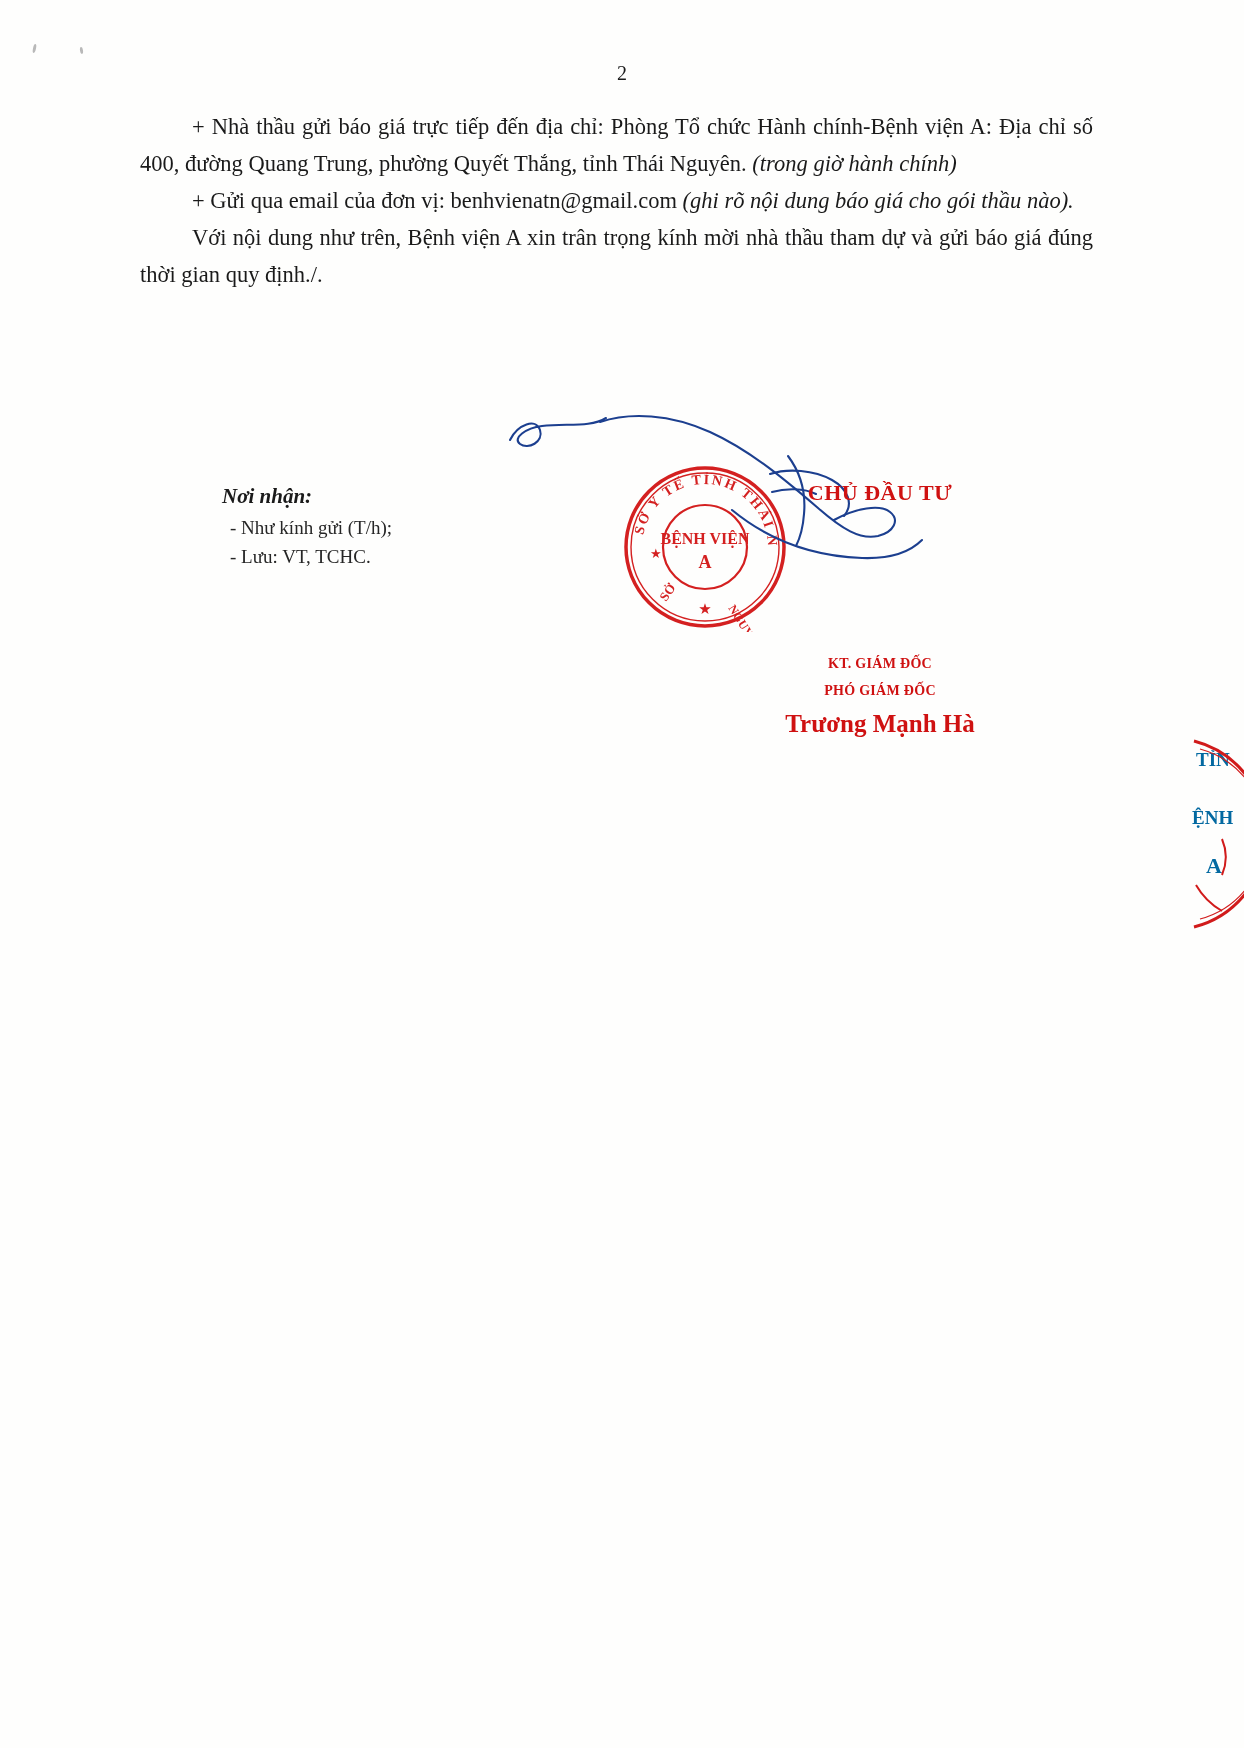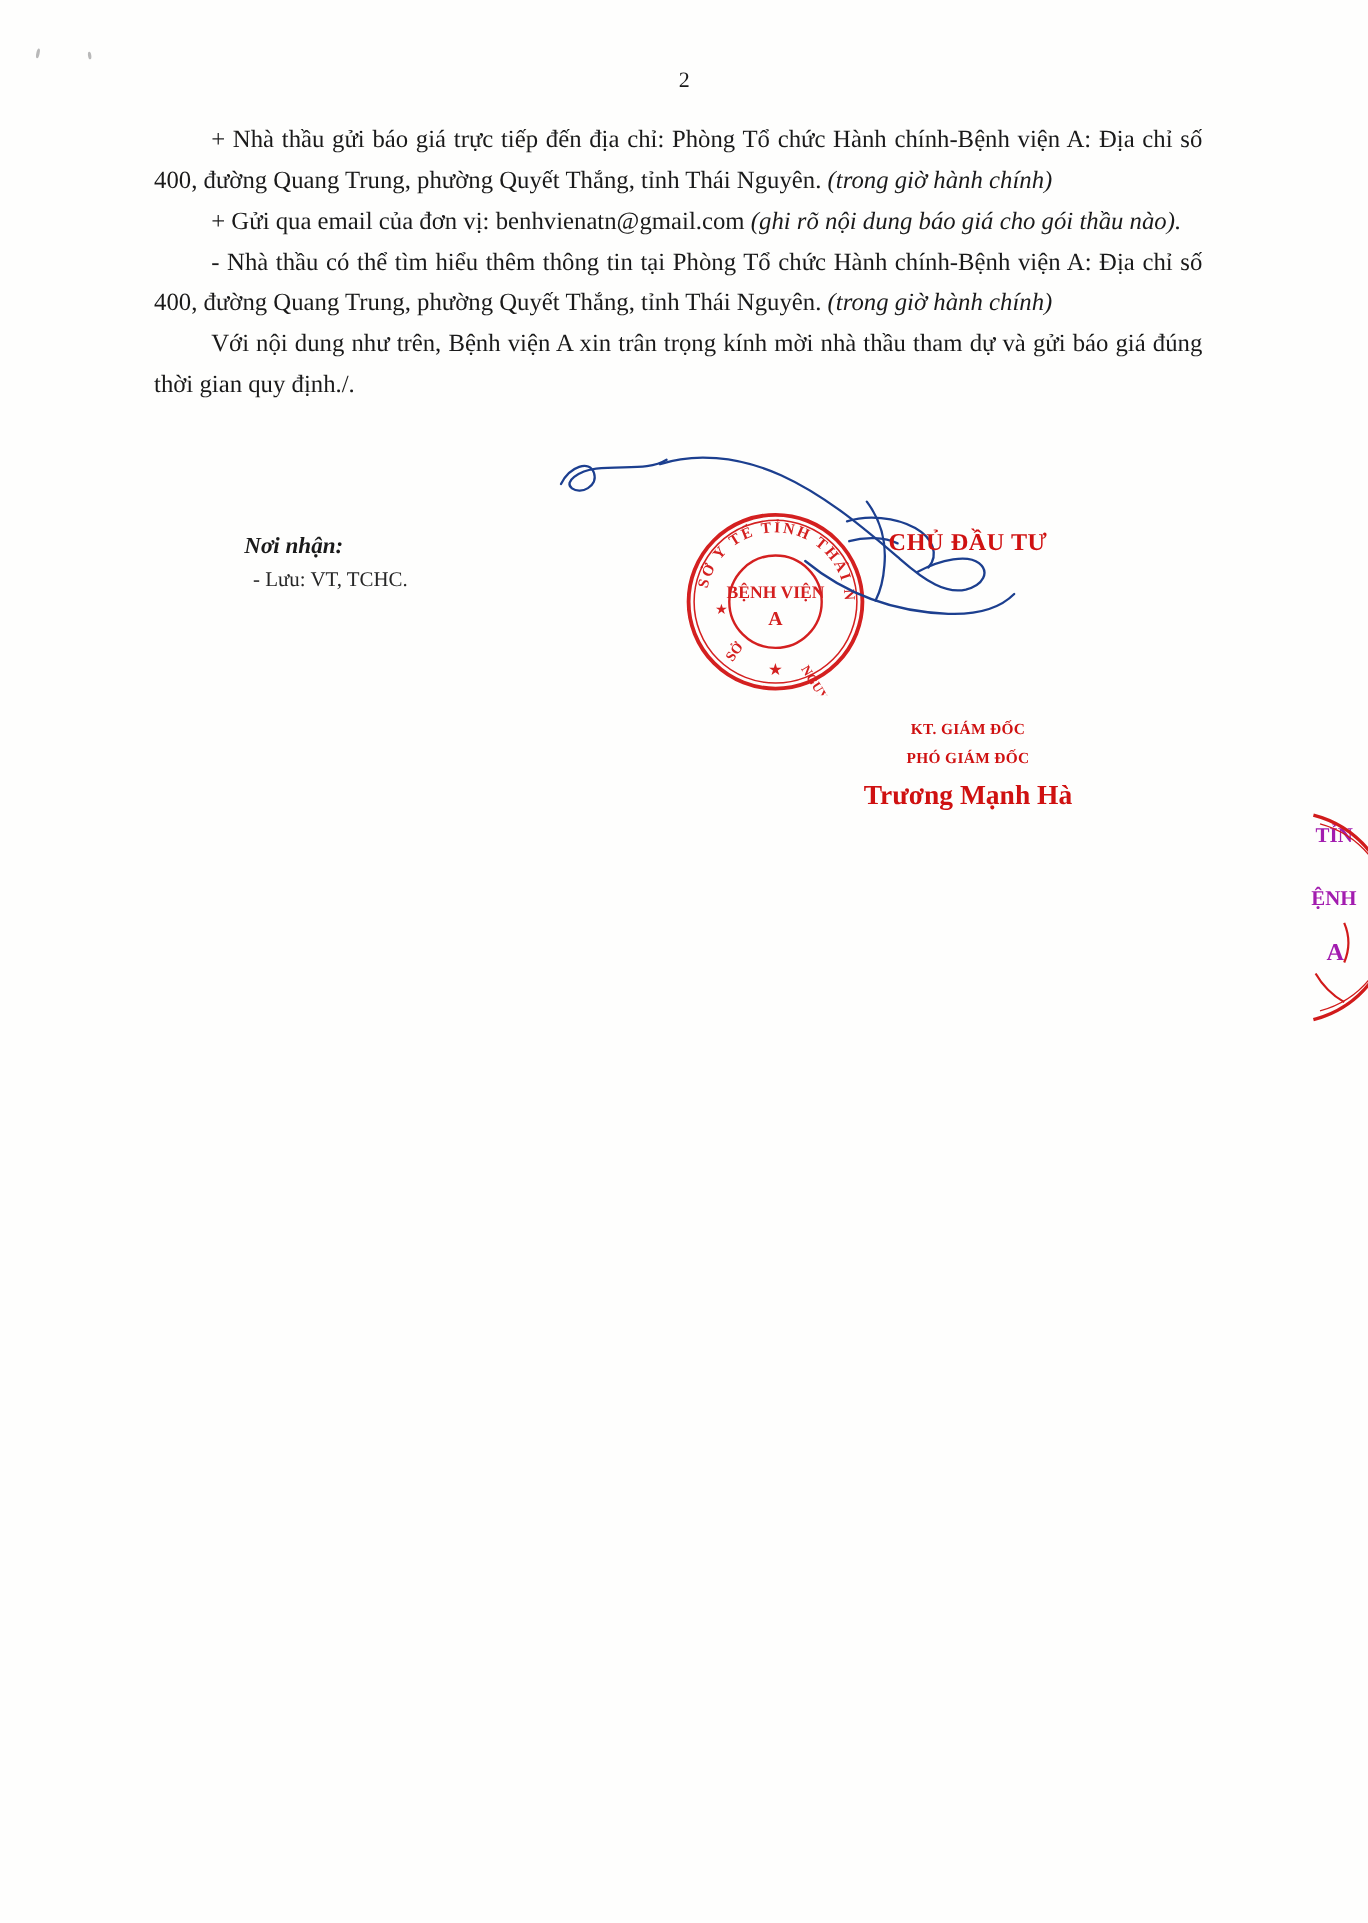--- a/index.html
+++ b/index.html
@@ -147,21 +147,21 @@
     right: 0;
     top: 735px;
     width: 52px;
     height: 200px;
     overflow: hidden;
     z-index: 2;
     pointer-events: none;
   }
   .edge-stamp .txt {
     position: absolute;
-    color: #a21caf;
+    color: #0369a1;
     font-weight: bold;
     font-size: 19px;
     font-family: "Liberation Serif", serif;
   }
   .edge-stamp .t1 { top: 14px; left: 4px; }
   .edge-stamp .t2 { top: 72px; left: 0px; }
   .edge-stamp .t3 { top: 118px; left: 14px; font-size: 22px; }
 </style>
 </head>
 <body>
@@ -176,32 +176,30 @@
   <div class="body-text">
 
     <p>
       <span class="indent"></span><span>+ Nhà thầu gửi báo giá trực tiếp đến địa chỉ: Phòng Tổ chức Hành chính-Bệnh viện A: Địa chỉ số 400, đường Quang Trung, phường Quyết Thắng, tỉnh Thái Nguyên. </span><em class="it">(trong giờ hành chính)</em>
     </p>
 
     <p>
       <span class="indent"></span><span>+ Gửi qua email của đơn vị: benhvienatn@gmail.com </span><em class="it">(ghi rõ nội dung báo giá cho gói thầu nào).</em>
     </p>
 
-    <p>
-      <span class="indent"></span><span>- Nhà thầu có thể tìm hiểu thêm thông tin tại Phòng Tổ chức Hành chính-Bệnh viện A: Địa chỉ số 400, đường Quang Trung, phường Quyết Thắng, tỉnh Thái Nguyên. </span><em class="it">(trong giờ hành chính)</em>
-    </p>
 
     <p>
       <span class="indent"></span><span>Với nội dung như trên, Bệnh viện A xin trân trọng kính mời nhà thầu tham dự và gửi báo giá đúng thời gian quy định./.</span>
     </p>
 
   </div>
 
   <div class="noinhan">
     <div class="title">Nơi nhận:</div>
+    <div class="line">- Như kính gửi (T/h);</div>
     <div class="line">- Lưu: VT, TCHC.</div>
   </div>
 
   <div class="signature-area">
     <div class="chudautu">CHỦ ĐẦU TƯ</div>
     <div class="sign-titles">
       <div class="l1">KT. GIÁM ĐỐC</div>
       <div class="l2">PHÓ GIÁM ĐỐC</div>
       <div class="name">Trương Mạnh Hà</div>
     </div>

